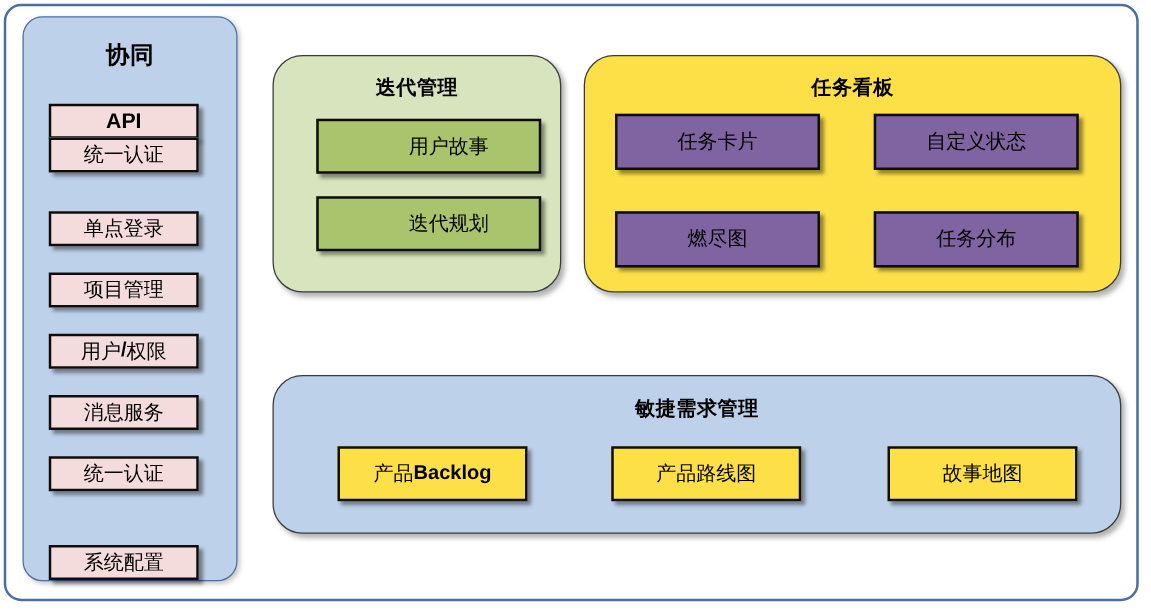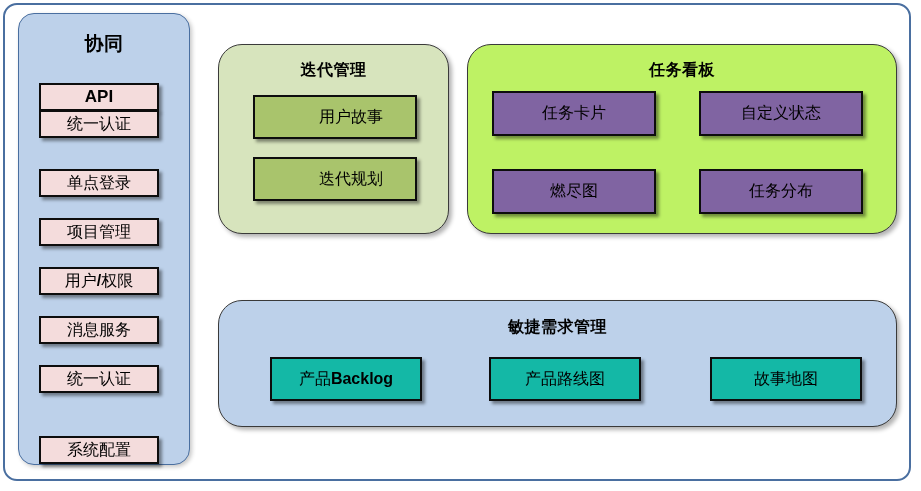--- a/index.html
+++ b/index.html
@@ -102,34 +102,34 @@
     width: 231px;
     height: 190px;
     background: #d7e4bd;
   }
   #iteration .group-title {
     top: 15px;
     font-size: 16px;
   }
   .green-box {
     left: 34px;
-    width: 164px;
+    width: 180px;
     height: 44px;
     background: #a9c46c;
     font-size: 16px;
     padding-left: 32px;
   }
 
   
   #taskboard {
     left: 467px;
     top: 44px;
     width: 430px;
     height: 190px;
-    background: #bef264;
+    background: #fde047;
   }
   #taskboard .group-title {
     top: 15px;
     font-size: 16px;
   }
   .purple-box {
     width: 164px;
     height: 45px;
     background: #8064a2;
     font-size: 16px;
@@ -143,21 +143,21 @@
     height: 127px;
     background: #bdd1ea;
   }
   #agile .group-title {
     top: 16px;
     font-size: 16px;
   }
   .blue-box {
     width: 152px;
     height: 44px;
-    background: #14b8a6;
+    background: #fde047;
     top: 56px;
     font-size: 16px;
   }
   .blue-box.backlog {
     letter-spacing: 0;
   }
   .mixed-latin {
     font-family: "Liberation Sans", sans-serif;
     font-weight: bold;
   }

